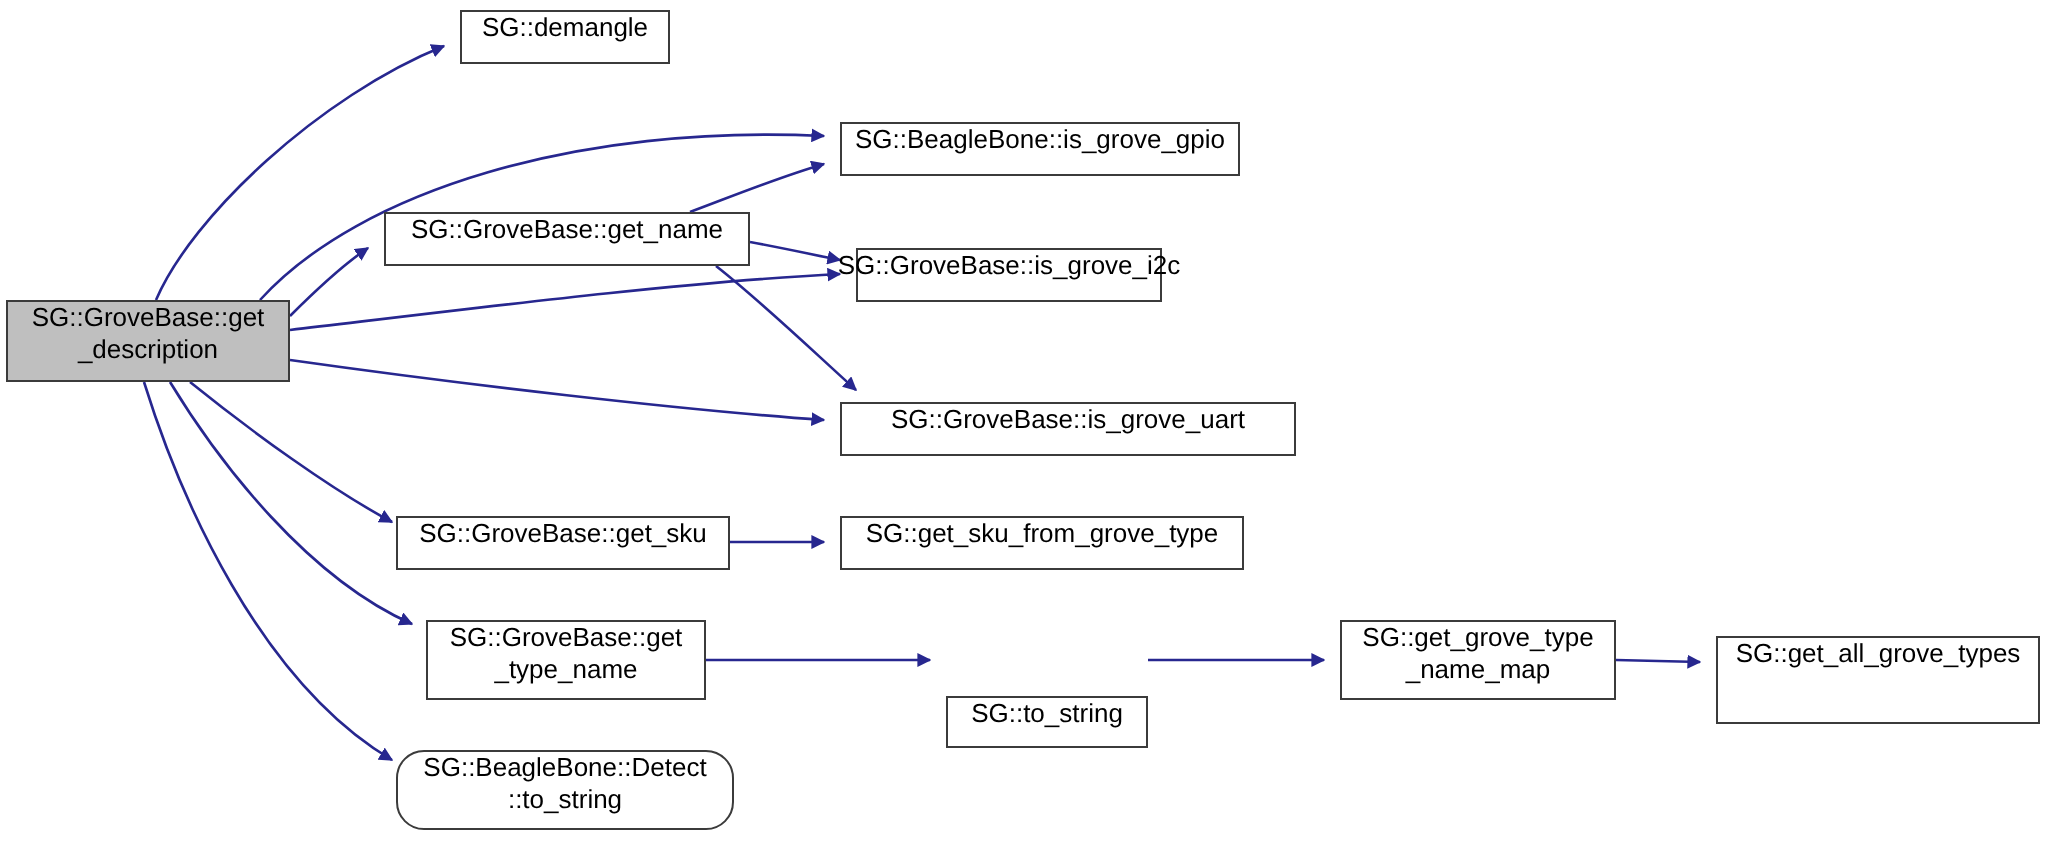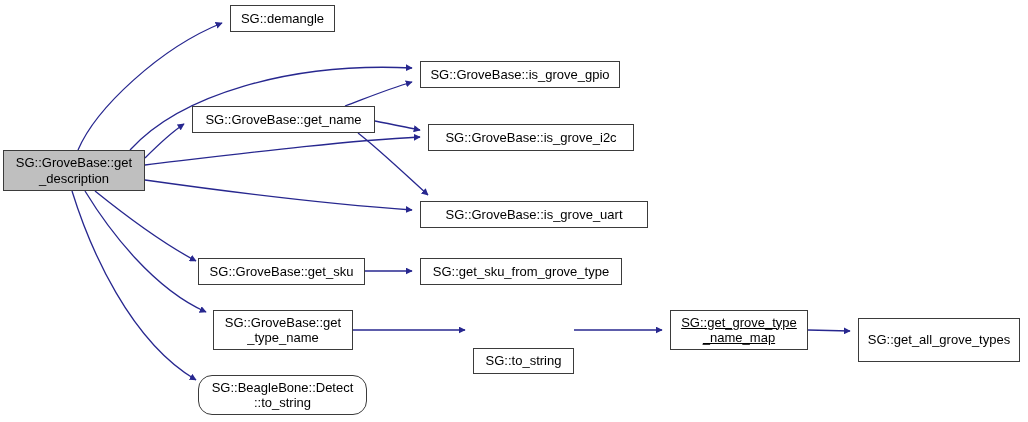--- a/index.html
+++ b/index.html
@@ -20,21 +20,20 @@
     left: 0;
     top: 0;
     width: 1028px;
     height: 422px;
     pointer-events: none;
   }
   .node {
     position: absolute;
     box-sizing: border-box;
     display: flex;
-    align-items: center;
     justify-content: center;
     text-align: center;
     border: 1px solid #3b3b3b;
     background: #ffffff;
     color: #000000;
     font-size: 13px;
     line-height: 15.5px;
     letter-spacing: 0px;
     white-space: pre-line;
     z-index: 5;
@@ -72,28 +71,28 @@
       <path d="M 358,133 C 381,151 408,177 428,195" fill="none" stroke="#27278f" stroke-width="1.3" marker-end="url(#arrowhead)"></path>
       <path d="M 365,271 L 412,271" fill="none" stroke="#27278f" stroke-width="1.3" marker-end="url(#arrowhead)"></path>
       <path d="M 353,330 L 465,330" fill="none" stroke="#27278f" stroke-width="1.3" marker-end="url(#arrowhead)"></path>
       <path d="M 574,330 L 662,330" fill="none" stroke="#27278f" stroke-width="1.3" marker-end="url(#arrowhead)"></path>
       <path d="M 808,330 L 850,331" fill="none" stroke="#27278f" stroke-width="1.3" marker-end="url(#arrowhead)"></path>
     </svg>
   <div id="node-layer">
       <div class="node root" style="left: 3px; top: 150px; width: 142px; height: 41px;"><span class="node-label">SG::GroveBase::get
 _description</span></div>
       <div class="node" style="left: 230px; top: 5px; width: 105px; height: 27px;"><span class="node-label">SG::demangle</span></div>
-      <div class="node" style="left: 420px; top: 61px; width: 200px; height: 27px;"><span class="node-label">SG::GroveBase::is_grove_gpio</span></div>
+      <div class="node" style="left: 420px; top: 61px; width: 200px; height: 27px;"><span class="node-label">SG::BeagleBone::is_grove_gpio</span></div>
       <div class="node" style="left: 192px; top: 106px; width: 183px; height: 27px;"><span class="node-label">SG::GroveBase::get_name</span></div>
-      <div class="node" style="left: 428px; top: 124px; width: 206px; height: 27px;"><span class="node-label">SG::GroveBase::is_grove_i2c</span></div>
+      <div class="node" style="left: 428px; top: 124px; width: 153px; height: 27px;"><span class="node-label">SG::GroveBase::is_grove_i2c</span></div>
       <div class="node" style="left: 420px; top: 201px; width: 228px; height: 27px;"><span class="node-label">SG::GroveBase::is_grove_uart</span></div>
       <div class="node" style="left: 198px; top: 258px; width: 167px; height: 27px;"><span class="node-label">SG::GroveBase::get_sku</span></div>
       <div class="node" style="left: 420px; top: 258px; width: 202px; height: 27px;"><span class="node-label">SG::get_sku_from_grove_type</span></div>
       <div class="node" style="left: 213px; top: 310px; width: 140px; height: 40px;"><span class="node-label">SG::GroveBase::get
 _type_name</span></div>
       <div class="node" style="left: 473px; top: 317px; width: 101px; height: 26px; margin-top: 31px;"><span class="node-label">SG::to_string</span></div>
-      <div class="node" style="left: 670px; top: 310px; width: 138px; height: 40px; text-decoration: underline;"><span class="node-label">SG::get_grove_type
+      <div class="node" style="left: 670px; top: 310px; width: 138px; height: 40px;"><span class="node-label">SG::get_grove_type
 _name_map</span></div>
       <div class="node" style="left: 858px; top: 318px; width: 162px; height: 44px;"><span class="node-label">SG::get_all_grove_types</span></div>
       <div class="node" style="left: 198px; top: 375px; width: 169px; height: 40px; border-radius: 14px;"><span class="node-label">SG::BeagleBone::Detect
 ::to_string</span></div>
     </div>
 </div>
 
 </body></html>

